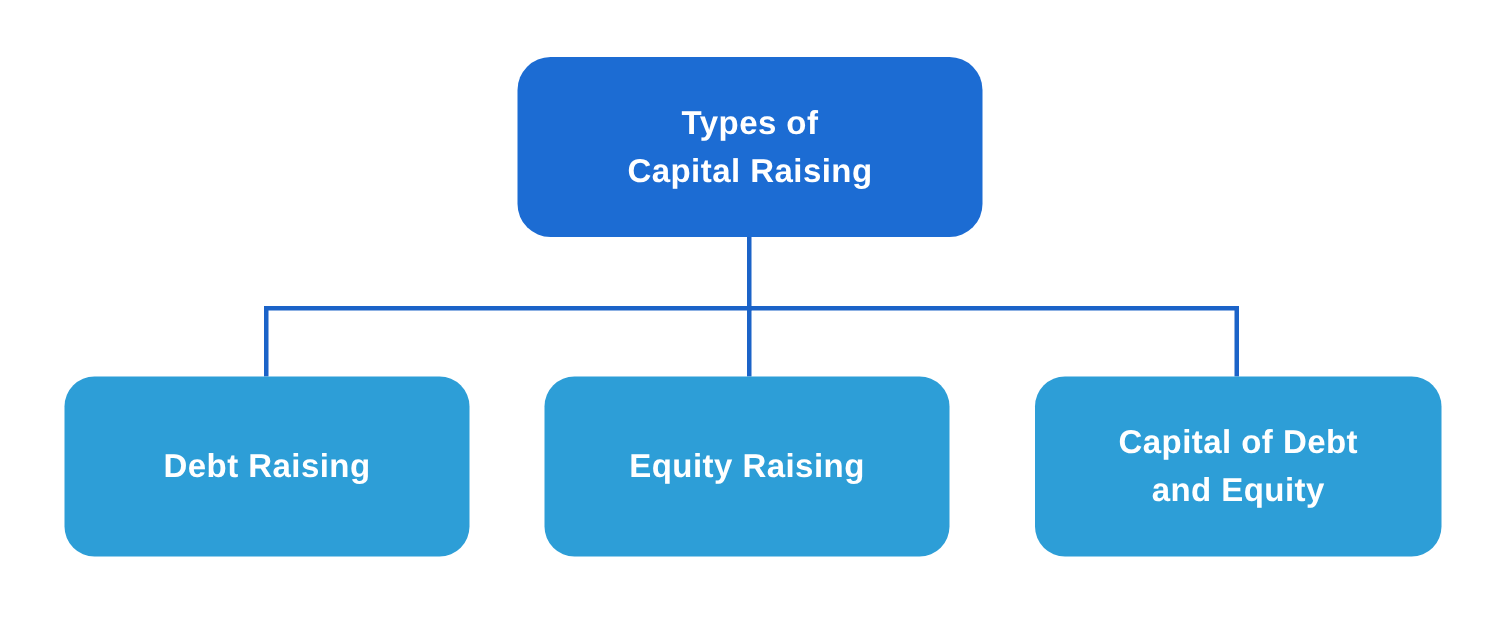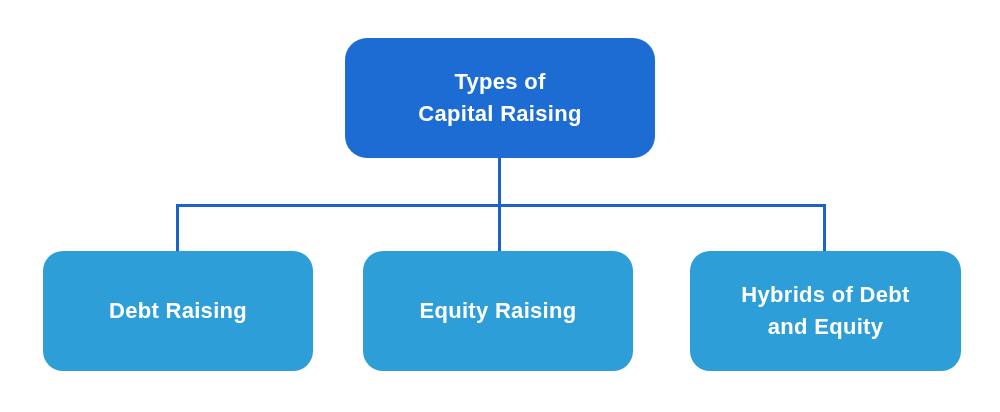--- a/index.html
+++ b/index.html
@@ -74,17 +74,17 @@
 
   <div class="node child c1">
     <span>Equity Raising</span>
   </div>
 
   <div class="node child c0">
     <span>Debt Raising</span>
   </div>
 
   <div class="node child c2">
-    <span>Hybrids of Debt
+    <span>Capital of Debt
 and Equity</span>
   </div>
 
 </div>
 
 </body></html>

